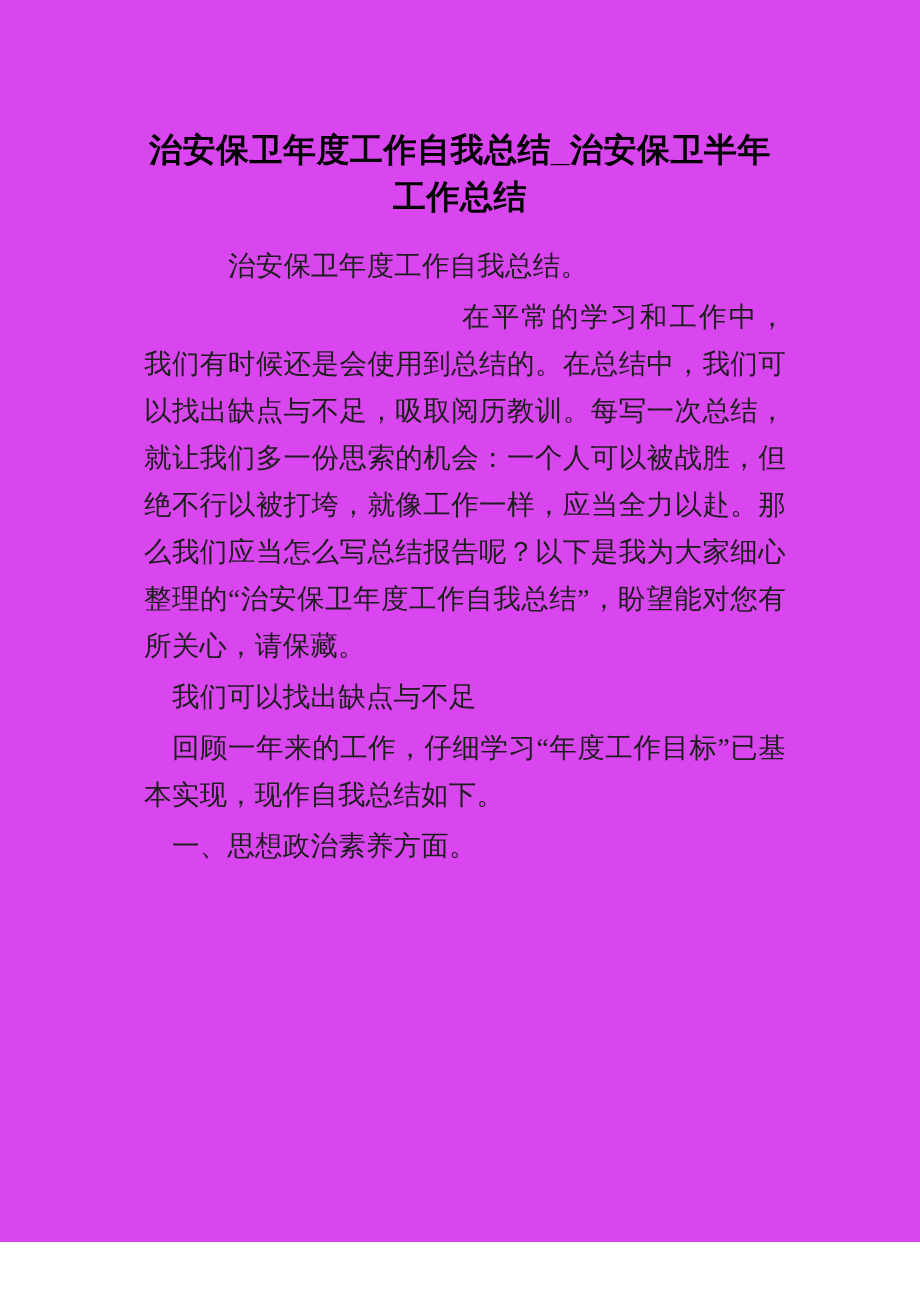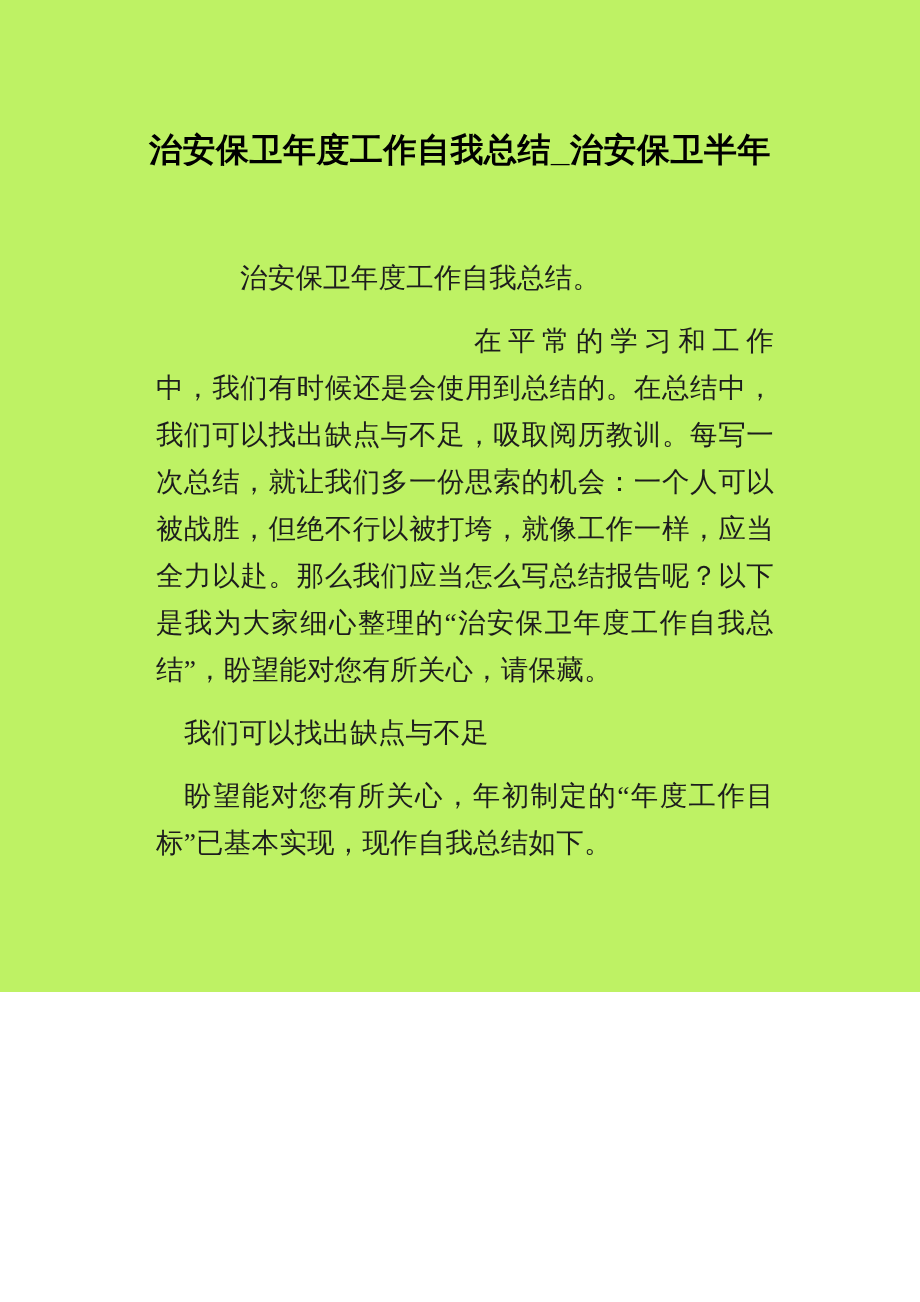--- a/index.html
+++ b/index.html
@@ -6,22 +6,22 @@
     margin: 0;
     padding: 0;
     background: #ffffff;
   }
   body {
     font-family: "Liberation Serif", "DejaVu Serif", serif;
   }
   .page {
     position: relative;
     width: 920px;
-    height: 992px;
-    background: #bef264;
+    height: 1242px;
+    background: #d946ef;
     overflow: hidden;
     box-sizing: border-box;
   }
 
   
   .doc-title {
     position: absolute;
     top: 126px;
     left: 120px;
     width: 680px;
@@ -42,21 +42,21 @@
     left: 140px;
     width: 650px;
     font-family: "Liberation Serif", "DejaVu Serif", serif;
     font-size: 27.5px;
     line-height: 47px;
     color: #1d1d1d;
     -webkit-font-smoothing: antialiased;
   }
 
   .para {
-    margin: 16px;
+    margin: 4px;
     text-align: justify;
     text-justify: inter-character;
     word-break: break-all;
     letter-spacing: 0.2px;
   }
 
   
   .indent-3  { text-indent: 84px; }
   .indent-11 { text-indent: 318px; }
   .indent-1  { text-indent: 28px; }
@@ -64,22 +64,24 @@
   
   .para:last-line { text-align: left; }
 </style>
 </head>
 <body>
 
 <div class="page">
 
   <div class="doc-title">
     <div>治安保卫年度工作自我总结_治安保卫半年</div>
+    <div>工作总结</div>
   </div>
 
   <div class="doc-body">
     <p class="para indent-3">治安保卫年度工作自我总结。</p>
     <p class="para indent-11">在平常的学习和工作中，我们有时候还是会使用到总结的。在总结中，我们可以找出缺点与不足，吸取阅历教训。每写一次总结，就让我们多一份思索的机会：一个人可以被战胜，但绝不行以被打垮，就像工作一样，应当全力以赴。那么我们应当怎么写总结报告呢？以下是我为大家细心整理的“治安保卫年度工作自我总结”，盼望能对您有所关心，请保藏。</p>
     <p class="para indent-1">我们可以找出缺点与不足</p>
-    <p class="para indent-1">盼望能对您有所关心，年初制定的“年度工作目标”已基本实现，现作自我总结如下。</p>
+    <p class="para indent-1">回顾一年来的工作，仔细学习“年度工作目标”已基本实现，现作自我总结如下。</p>
+    <p class="para indent-1">一、思想政治素养方面。</p>
   </div>
 
 </div>
 
 </body></html>

